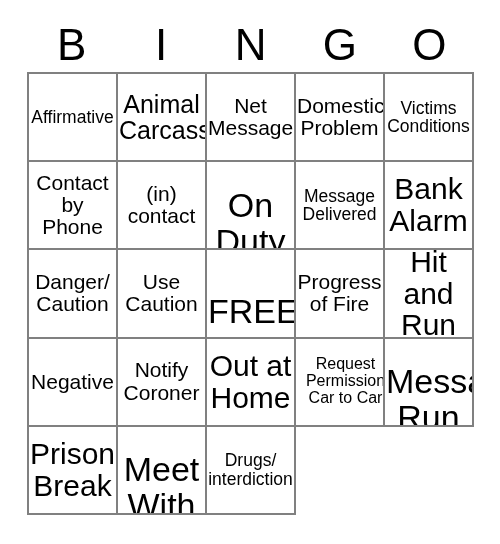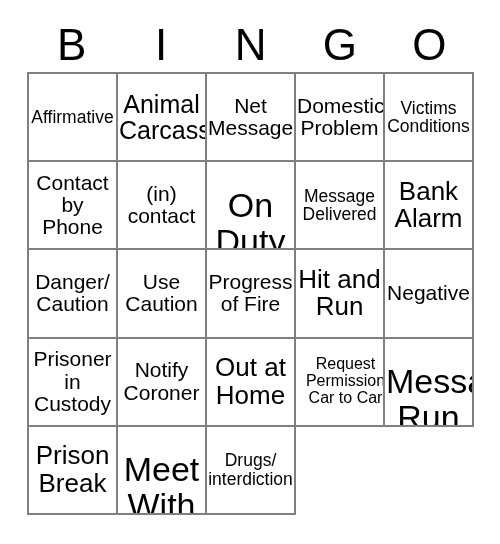--- a/index.html
+++ b/index.html
@@ -68,21 +68,21 @@
     width: 100%;
     line-height: 1.06;
     white-space: pre-line;
     word-break: normal;
   }
   
   .fs-xs .cell-text { font-size: 16px; margin-left: 12px; }
   .fs-sm .cell-text { font-size: 17.5px; text-align: center; }
   .fs-md .cell-text { font-size: 21px; }
   .fs-lg .cell-text { font-size: 25px; }
-  .fs-xl .cell-text { font-size: 26px; }
+  .fs-xl .cell-text { font-size: 30px; }
   .fs-xxl .cell-text { font-size: 34px; margin-top: 35px; }
 </style>
 </head>
 <body>
 
 <div class="card">
 
   <div class="header-row">
     <div class="header-cell">B</div>
     <div class="header-cell">I</div>
@@ -133,35 +133,33 @@
 Alarm</span>
       </div>
       <div class="cell fs-md">
         <span class="cell-text">Danger/
 Caution</span>
       </div>
       <div class="cell fs-md">
         <span class="cell-text">Use
 Caution</span>
       </div>
+      <div class="cell fs-xxl">
+        <span class="cell-text">FREE</span>
+      </div>
       <div class="cell fs-md">
         <span class="cell-text">Progress
 of Fire</span>
       </div>
       <div class="cell fs-xl">
         <span class="cell-text">Hit and
 Run</span>
       </div>
       <div class="cell fs-md">
         <span class="cell-text">Negative</span>
-      </div>
-      <div class="cell fs-md">
-        <span class="cell-text">Prisoner
-in
-Custody</span>
       </div>
       <div class="cell fs-md">
         <span class="cell-text">Notify
 Coroner</span>
       </div>
       <div class="cell fs-xl">
         <span class="cell-text">Out at
 Home</span>
       </div>
       <div class="cell fs-xs">

